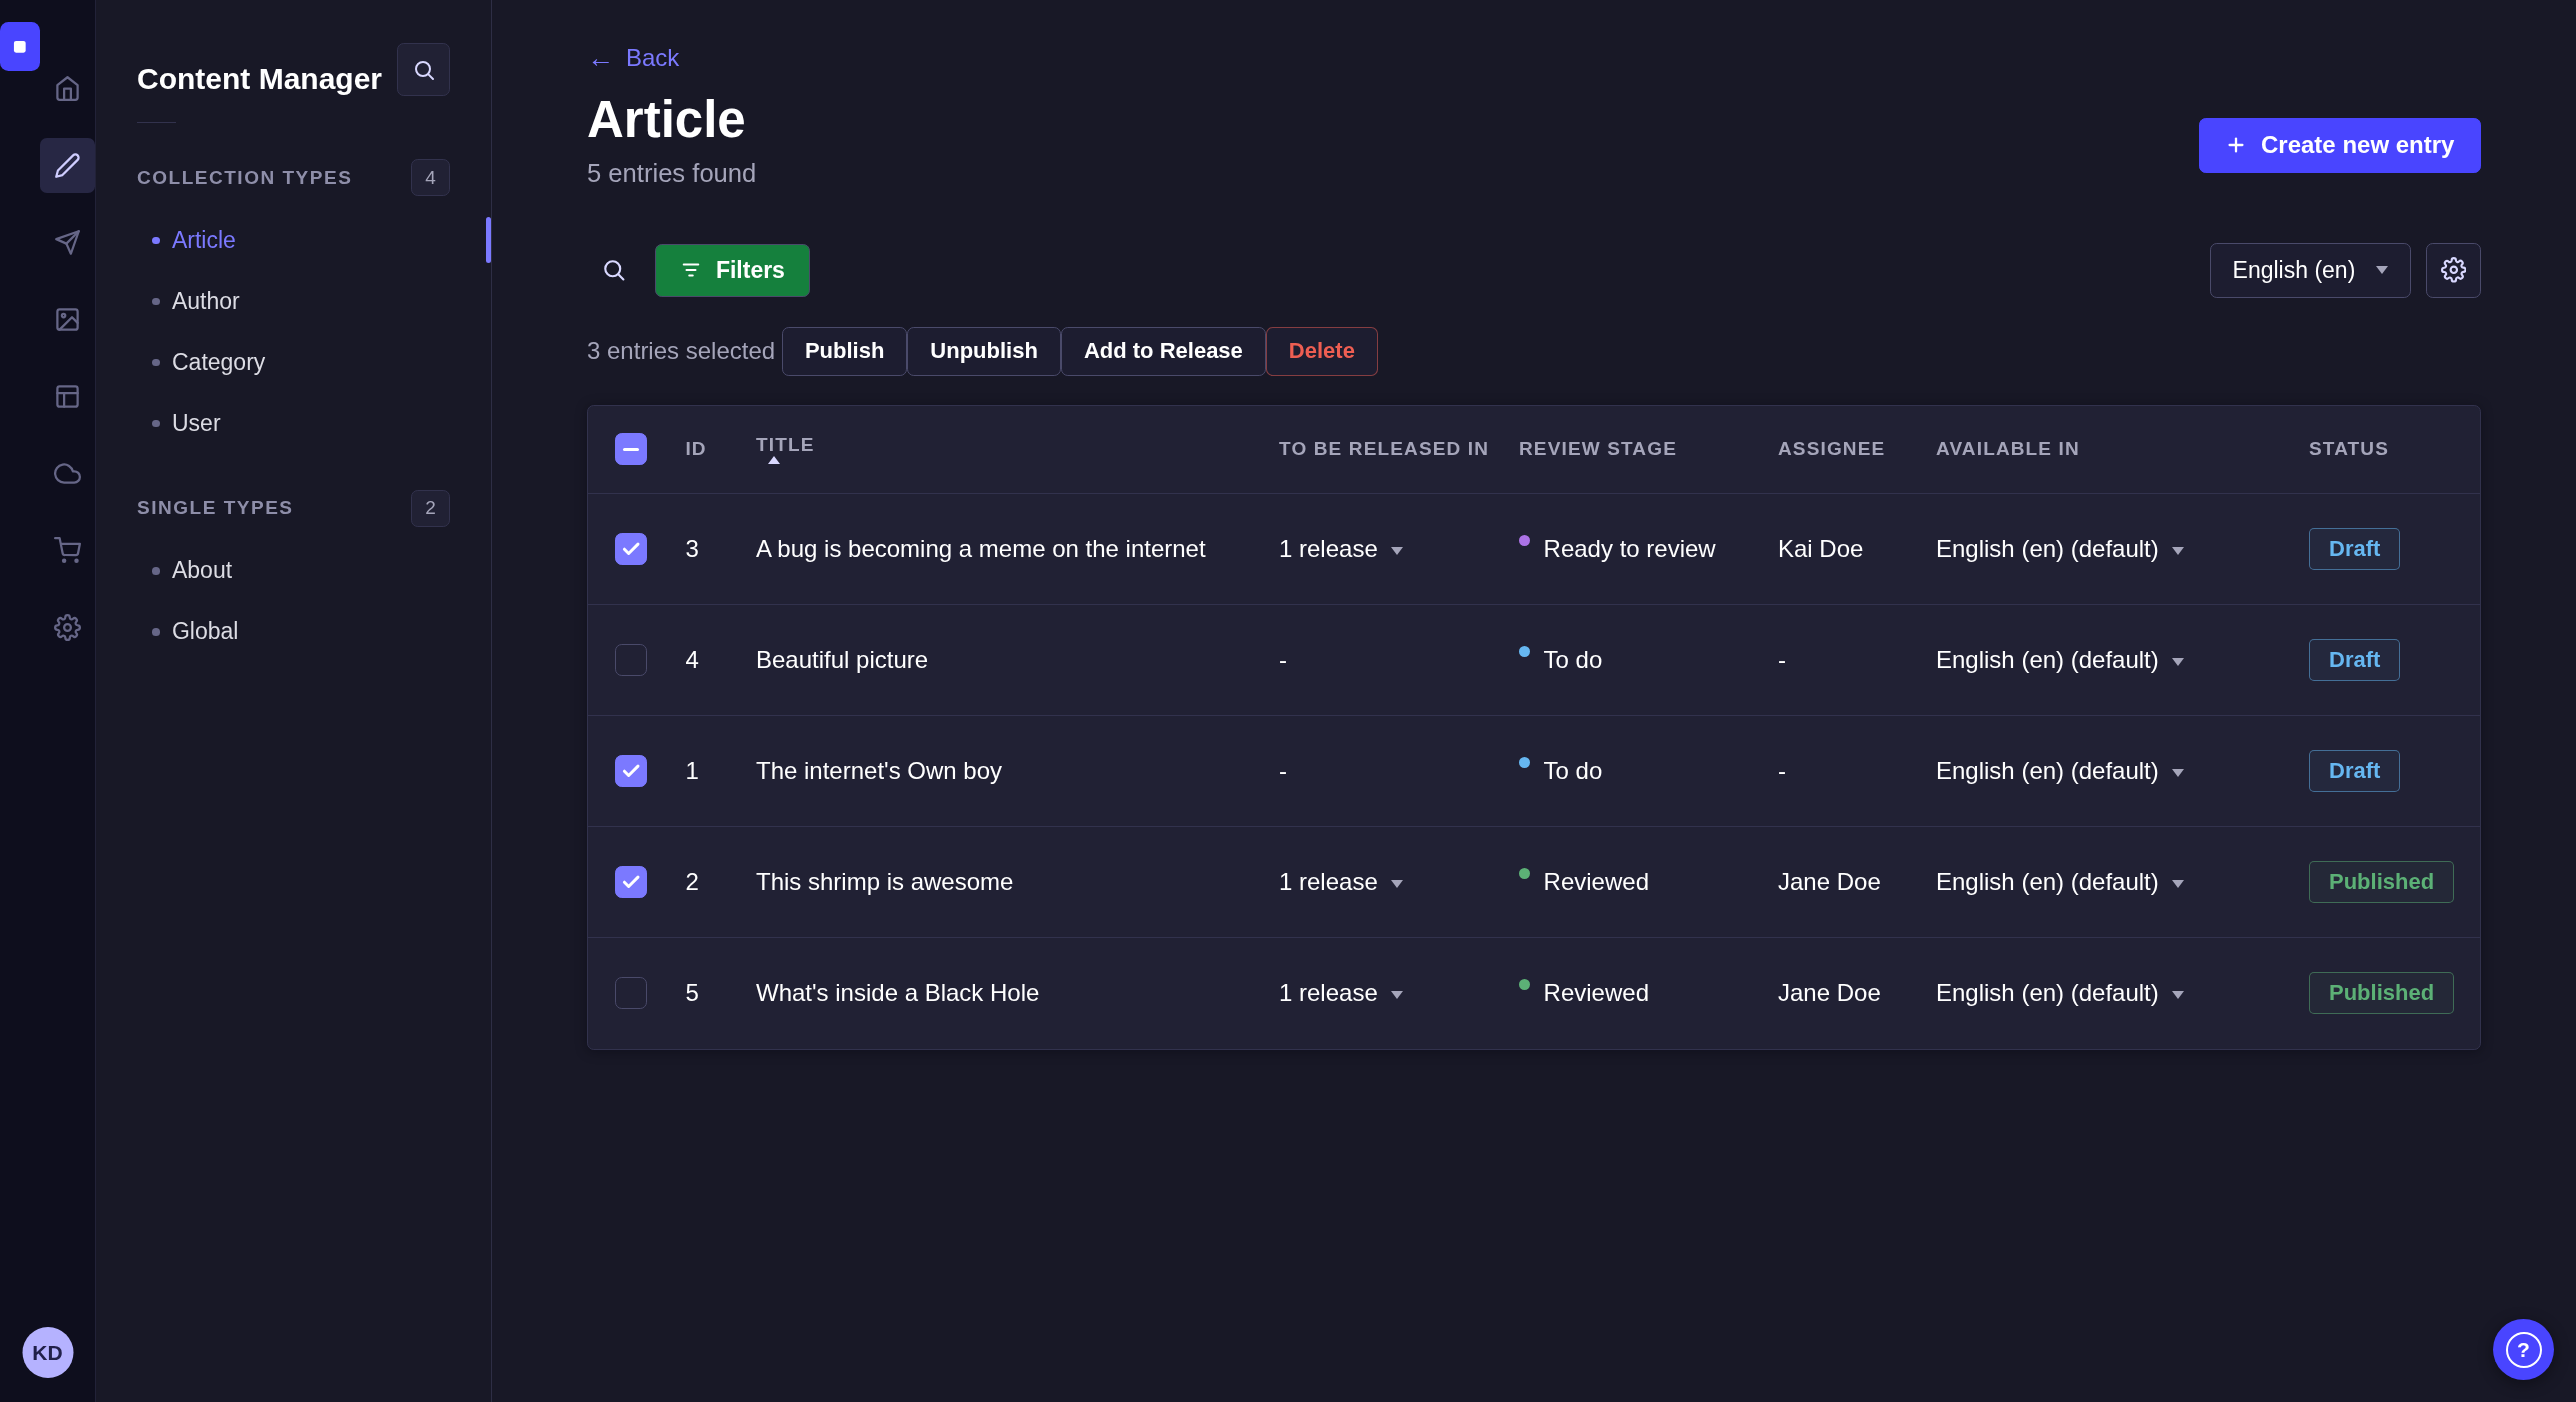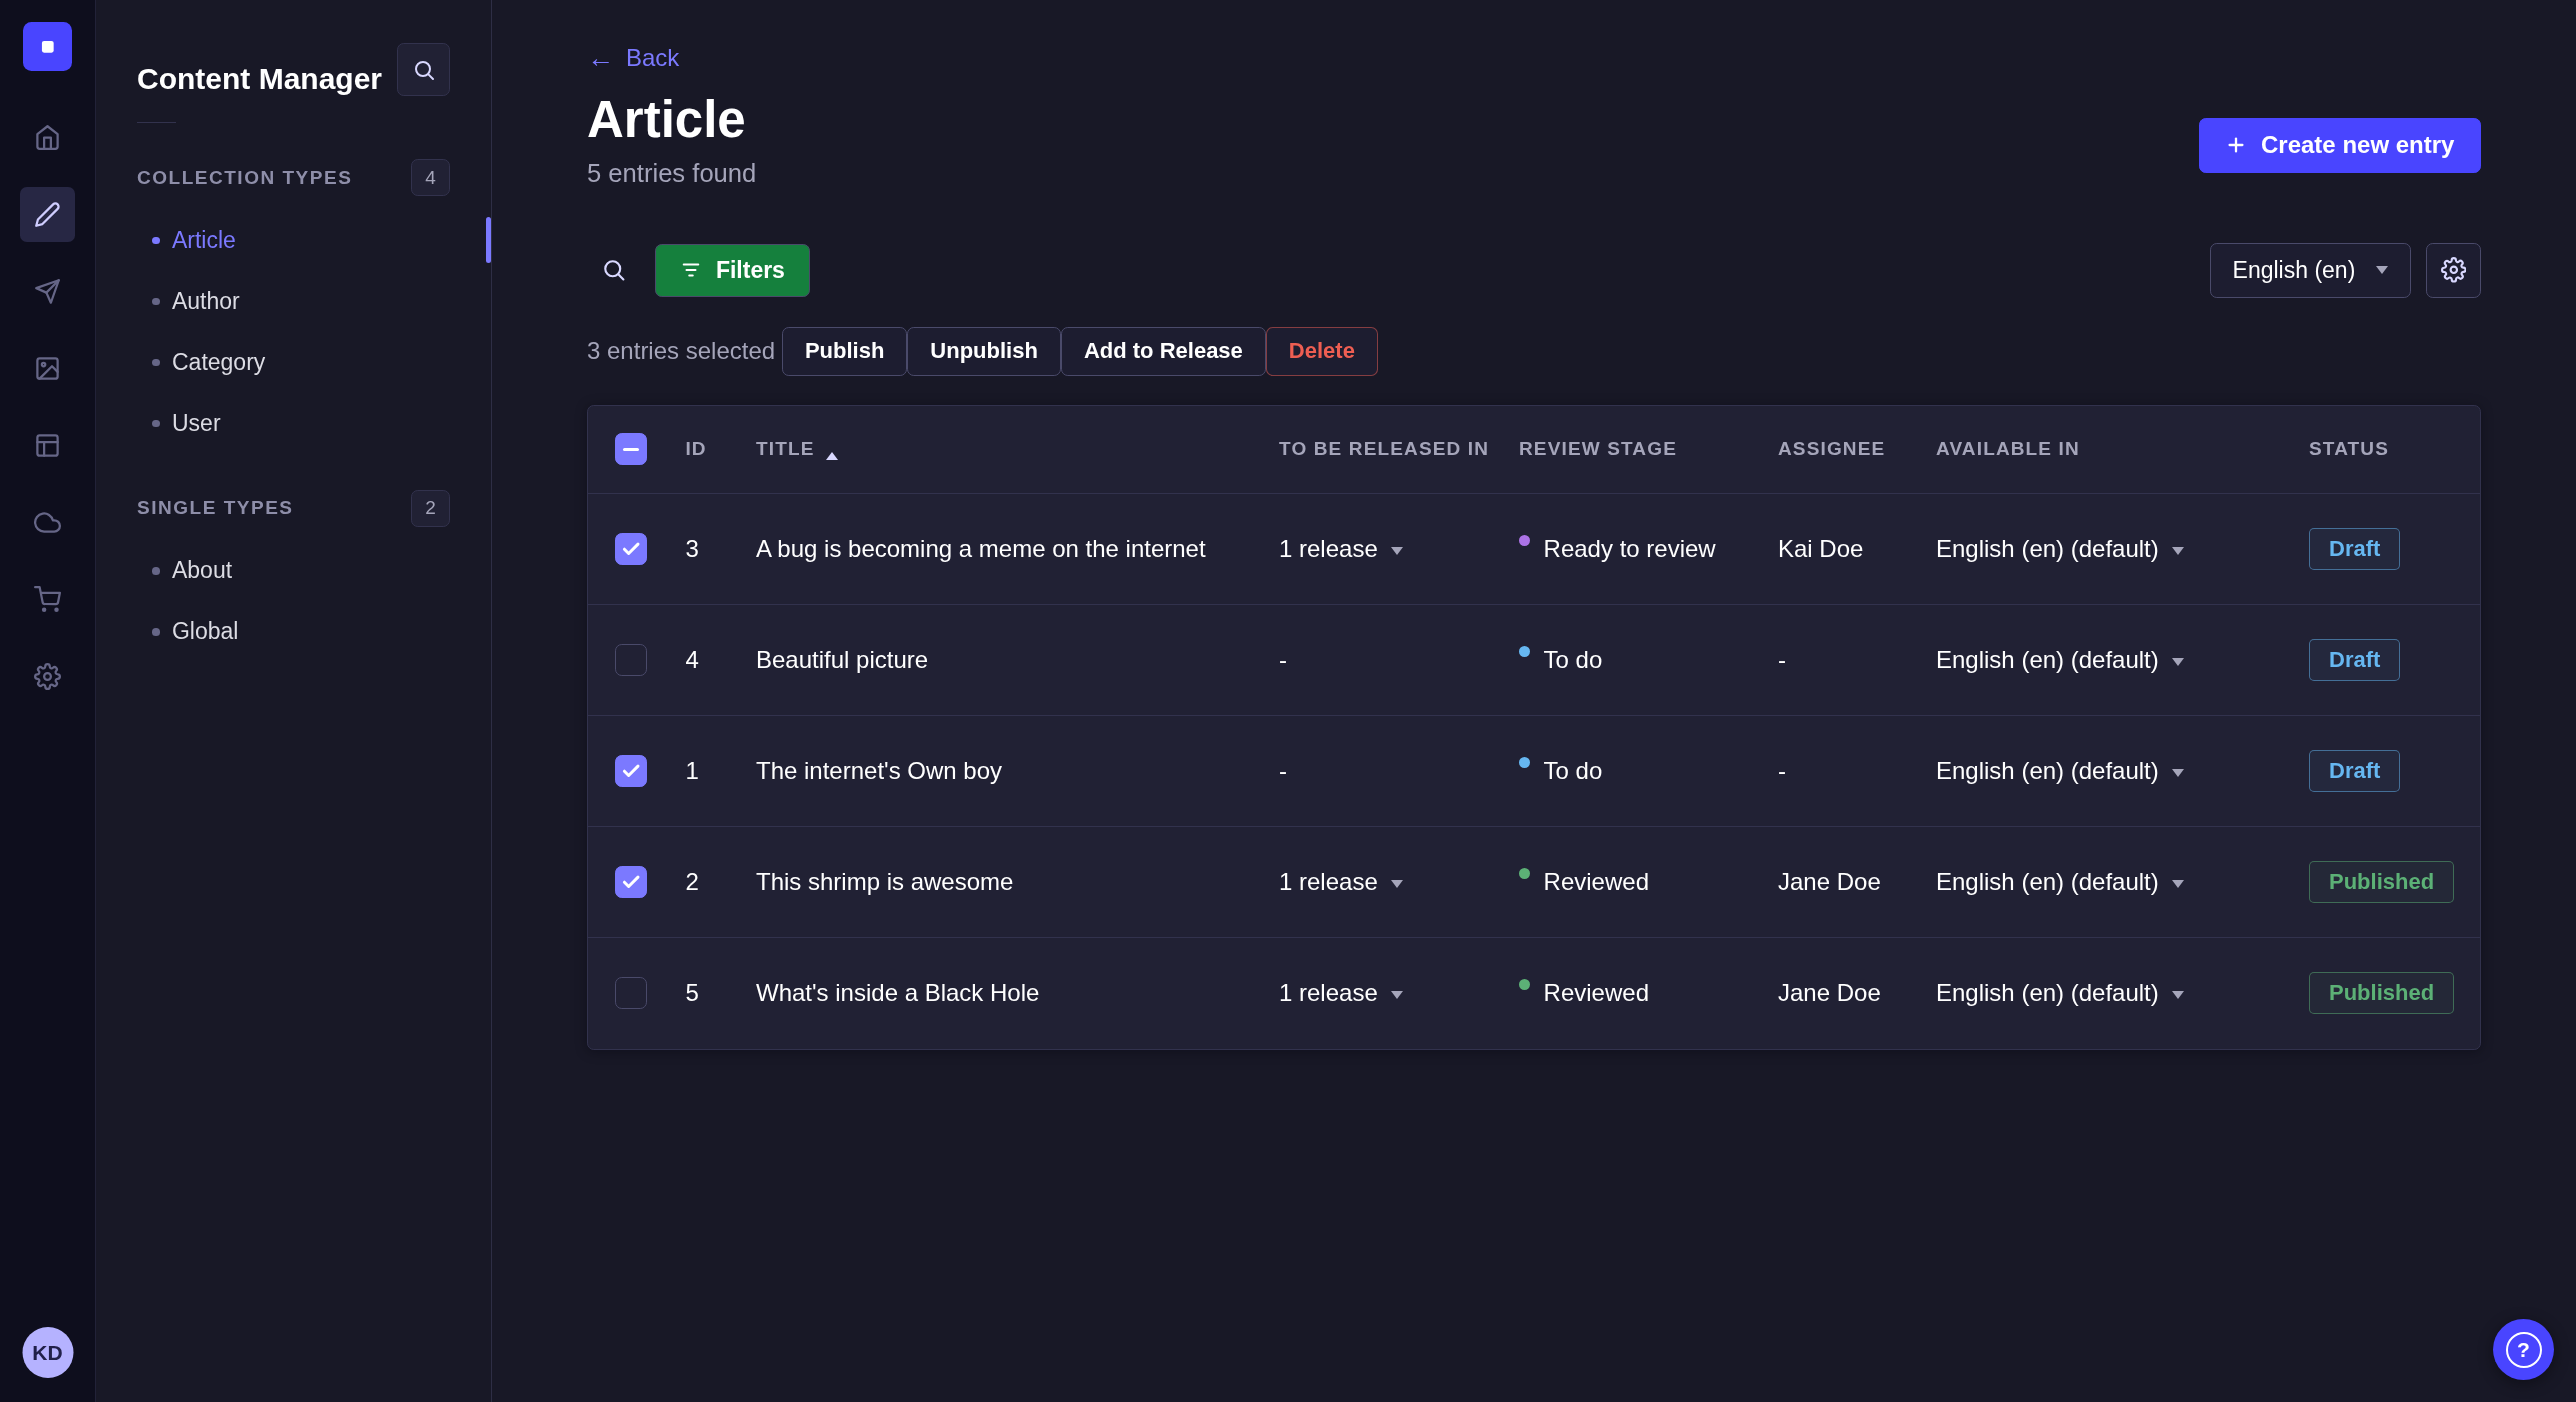--- a/index.html
+++ b/index.html
@@ -1,20 +1,20 @@
 <!DOCTYPE html>
 <html style="font-size:13.6px"><head>
 <meta charset="utf-8">
 <style>
   html,body{margin:0;padding:0;overflow:hidden;background:#181826;}
   *{box-sizing:border-box;}
   .app{width:2576px;height:1402px;display:flex;font-family:"Liberation Sans",sans-serif;color:#fff;position:relative;}
 
   
-  .rail{width:96px;min-width:96px;background:#0e0e1d;border-right:0.9px solid #222238;display:flex;flex-direction:column;align-items:center;padding-top:22px;position:relative;}
+  .rail{width:96px;min-width:96px;background:#0e0e1d;border-right:0.9px solid #222238;display:flex;align-items:flex-start;padding-top:22px;position:relative;}
   .logo{width:49px;height:49px;border-radius:8.5px;background:#4945ff;display:flex;align-items:center;justify-content:center;cursor:pointer;}
   .rail-nav{display:flex;flex-direction:column;gap:22px;margin-top:39px;align-items:center;}
   .rail-btn{width:55px;height:55px;border-radius:6.8px;background:transparent;border:none;display:flex;align-items:center;justify-content:center;color:#666687;cursor:pointer;padding:0;}
   .rail-btn svg{width:27px;height:27px;}
   .rail-btn[data-active="true"]{background:#272744;color:#cfcdff;}
   .rail-avatar{position:absolute;bottom:24px;left:50%;transform:translateX(-50%);width:51px;height:51px;border-radius:50%;background:#b5b2ff;color:#21204a;display:flex;align-items:center;justify-content:center;font-size:21px;font-weight:700;cursor:pointer;}
 
   
   .sidebar{width:396px;min-width:396px;background:#181826;border-right:0.9px solid #2e2e45;padding:43px 41px 0;position:relative;}
   .sb-head{display:flex;justify-content:space-between;align-items:flex-end;gap:7px;}
@@ -61,21 +61,21 @@
   .btn-danger{color:#ee5e52;border-color:rgba(238,94,82,0.5);}
 
   
   .table-card{margin-top:29px;background:#212134;border:0.9px solid #32324d;border-radius:6.8px;overflow:hidden;box-shadow:0 1.7px 12px rgba(3,3,12,0.35);}
   table{width:100%;border-collapse:collapse;table-layout:fixed;}
   thead th{height:88px;text-align:left;font-size:19px;font-weight:700;color:#a5a5ba;letter-spacing:0.06em;border-bottom:0.9px solid #32324d;padding:0;}
   tbody td{height:111px;font-size:24px;color:#fff;border-bottom:0.9px solid #32324d;padding:0;}
   tbody tr:last-child td{border-bottom:none;}
   .cell-check{padding-left:27px !important;width:77px;}
   .col-id{padding-left:20.4px !important;}
-  .th-flex{display:inline-flex;align-items:flex-end;}
+  .th-flex{display:inline-flex;align-items:flex-start;flex-direction:column;}
   .sort-arrow{display:inline-block;margin-left:12px;width:0;height:0;border-left:6.8px solid transparent;border-right:6.8px solid transparent;border-bottom:8.5px solid #d9d8ff;}
   .checkbox{width:32px;height:32px;border-radius:6.8px;border:0.9px solid #4a4a6a;background:#212134;display:flex;align-items:center;justify-content:center;cursor:pointer;}
   .checkbox[data-checked="true"],.checkbox[data-state="indeterminate"]{background:#7b79ff;border-color:#7b79ff;}
   .checkbox .check{display:none;width:20.4px;height:20.4px;}
   .checkbox[data-checked="true"] .check{display:block;}
   .checkbox .dash{display:none;width:15.3px;height:3.4px;background:#fff;border-radius:1.7px;}
   .checkbox[data-state="indeterminate"] .dash{display:block;}
   .chev{display:inline-block;margin-left:13.6px;width:0;height:0;border-left:6.8px solid transparent;border-right:6.8px solid transparent;border-top:8.5px solid #a5a5ba;vertical-align:middle;}
   .stage{display:flex;gap:13.6px;}
   .dot{width:11px;height:11px;border-radius:50%;flex:none;}

